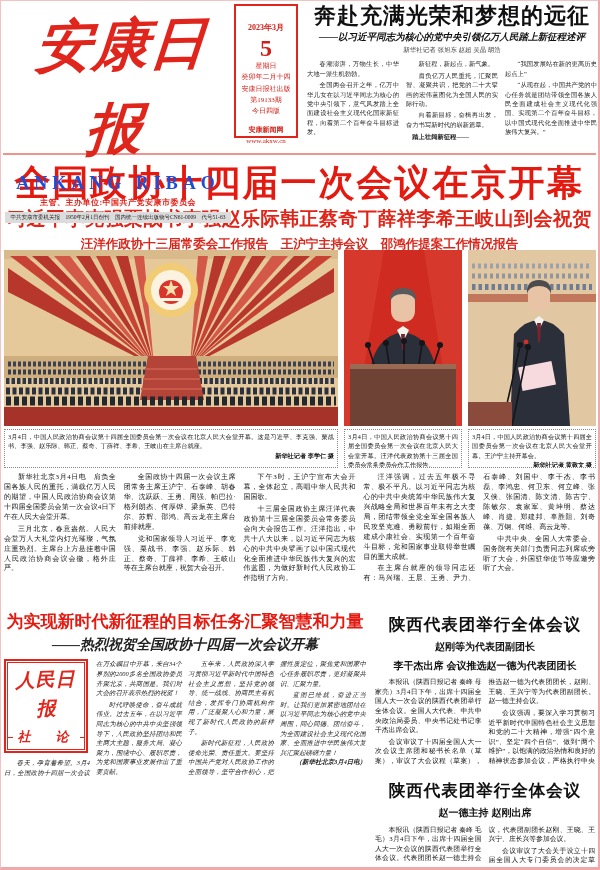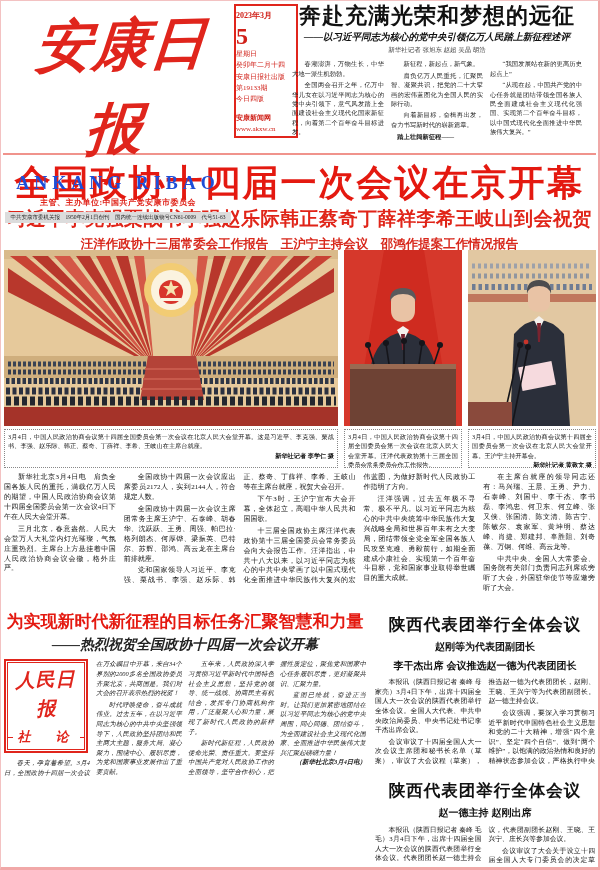--- a/index.html
+++ b/index.html
@@ -14,25 +14,25 @@
   .masthead{position:absolute;left:4px;top:2px;width:226px;text-align:center;}
   .calligraphy{font-size:56px;line-height:84px;font-weight:bold;font-style:italic;
                color:#e0251c;letter-spacing:1px;transform:skewX(-6deg) rotate(-1.5deg);
                font-family:"Liberation Serif",serif;}
   .latin{font-size:18px;font-weight:bold;color:#1d4ed8;letter-spacing:5px;margin-top:2px;
          font-family:"Liberation Serif",serif;}
   .organizer{font-size:8px;font-weight:bold;color:#e0251c;margin-top:3px;letter-spacing:.5px;}
   .folio-bar{margin-top:4px;background:#dcdcdc;color:#222;font-size:5.5px;line-height:11px;
              white-space:nowrap;overflow:hidden;}
   .datebox{position:absolute;left:233px;top:3px;width:64px;height:134px;border:2px solid #e0251c;
-           color:#d02018;text-align:left;font-size:7px;line-height:1.6;padding-top:4px;box-sizing:border-box;}
+           color:#d02018;text-align:center;font-size:7px;line-height:1.6;padding-top:16px;box-sizing:border-box;}
   .db-ym{font-size:8px;font-weight:bold;}
   .db-day{font-size:24px;font-weight:bold;line-height:1.1;}
   .db-site{margin-top:8px;font-weight:bold;}
-  .top-article{position:absolute;left:291px;top:2px;width:290px;height:148px;overflow:hidden;}
+  .top-article{position:absolute;left:306px;top:2px;width:290px;height:148px;overflow:hidden;}
   .ta-headline{margin:0;font-family:"Liberation Sans",sans-serif;font-weight:900;
                font-size:22px;line-height:1.15;text-align:center;color:#111;letter-spacing:1px;}
   .ta-sub{font-size:9.5px;font-weight:bold;font-style:italic;text-align:center;margin-top:3px;color:#111;}
   .ta-byline{font-size:6.5px;text-align:center;color:#444;margin-top:2px;}
   .ta-body{margin-top:4px;height:86px;overflow:hidden;column-count:3;column-gap:7px;
            font-size:6.3px;line-height:1.5;text-align:justify;color:#222;}
   .ta-crosshead{font-weight:bold;text-indent:1em;margin:3px 0;}
   .rule{height:2px;background:#f0938c;margin:0 2px;}
 
   
@@ -265,21 +265,20 @@
         <span>3月4日，中国人民政治协商会议第十四届全国委员会第一次会议在北京人民大会堂开幕。王沪宁主持开幕会。</span>
         <span class="credit">新华社记者 黄敬文 摄</span>
       </figcaption>
     </figure>
   </section>
 
   <section class="main-article">
     <div class="ma-cols">
         <p>新华社北京3月4日电　肩负全国各族人民的重托，满载亿万人民的期望，中国人民政治协商会议第十四届全国委员会第一次会议4日下午在人民大会堂开幕。</p>
         <p>三月北京，春意盎然。人民大会堂万人大礼堂内灯光璀璨，气氛庄重热烈。主席台上方悬挂着中国人民政治协商会议会徽，格外庄严。</p>
-        <p>全国政协十四届一次会议应出席委员2172人，实到2144人，符合规定人数。</p>
         <p>全国政协十四届一次会议主席团常务主席王沪宁、石泰峰、胡春华、沈跃跃、王勇、周强、帕巴拉·格列朗杰、何厚铧、梁振英、巴特尔、苏辉、邵鸿、高云龙在主席台前排就座。</p>
         <p>党和国家领导人习近平、李克强、栗战书、李强、赵乐际、韩正、蔡奇、丁薛祥、李希、王岐山等在主席台就座，祝贺大会召开。</p>
         <p>下午3时，王沪宁宣布大会开幕，全体起立，高唱中华人民共和国国歌。</p>
         <p>十三届全国政协主席汪洋代表政协第十三届全国委员会常务委员会向大会报告工作。汪洋指出，中共十八大以来，以习近平同志为核心的中共中央擘画了以中国式现代化全面推进中华民族伟大复兴的宏伟蓝图，为做好新时代人民政协工作指明了方向。</p>
         <p>汪洋强调，过去五年极不寻常、极不平凡。以习近平同志为核心的中共中央统筹中华民族伟大复兴战略全局和世界百年未有之大变局，团结带领全党全军全国各族人民攻坚克难、勇毅前行，如期全面建成小康社会、实现第一个百年奋斗目标，党和国家事业取得举世瞩目的重大成就。</p>
         <p>在主席台就座的领导同志还有：马兴瑞、王晨、王勇、尹力、石泰峰、刘国中、李干杰、李书磊、李鸿忠、何卫东、何立峰、张又侠、张国清、陈文清、陈吉宁、陈敏尔、袁家军、黄坤明、蔡达峰、肖捷、郑建邦、辜胜阻、刘奇葆、万钢、何维、高云龙等。</p>
         <p>中共中央、全国人大常委会、国务院有关部门负责同志列席或旁听了大会，外国驻华使节等应邀旁听了大会。</p>
       </div>
   </section>
 

